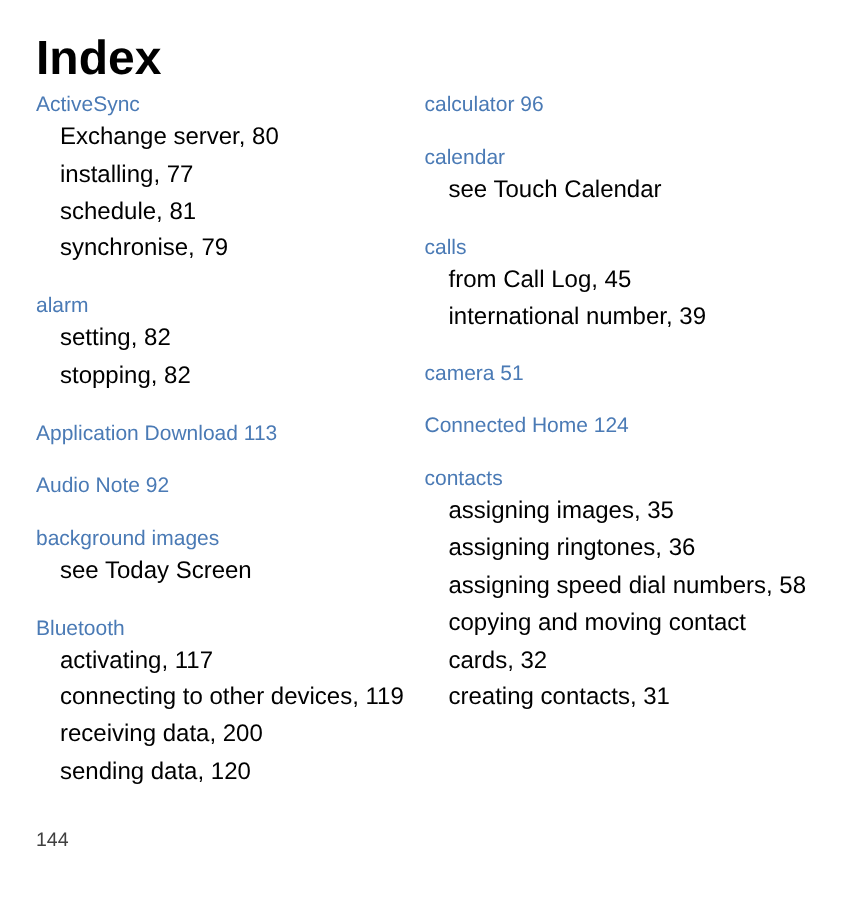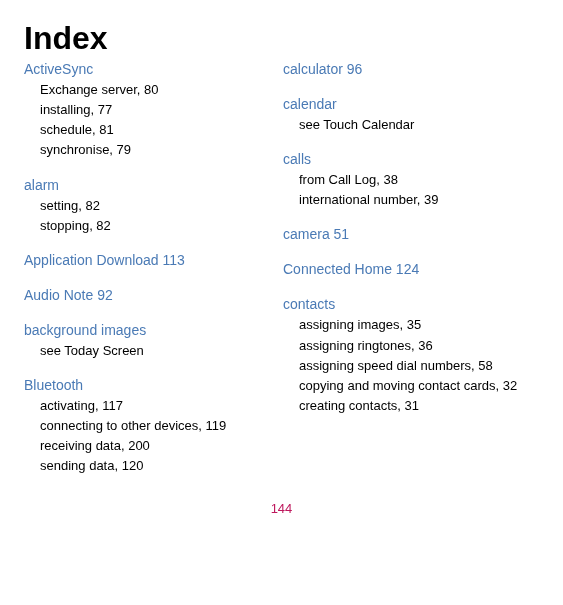--- a/index.html
+++ b/index.html
@@ -46,30 +46,29 @@
 
     .index-term {
       color: #4a7ab5;
       font-size: 14px;
       font-weight: normal;
       line-height: 1.5;
     }
 
     .index-sub {
       color: #000000;
-      font-size: 13px;
+      font-size: 16px;
       line-height: 1.55;
       padding-left: 16px;
     }
 
     .page-number {
       font-size: 13px;
-      text-align: center;
       margin-top: 10px;
-      color: #be185d;
+      color: #404040;
     }
   </style>
 </head>
 <body>
 
 <h1 class="page-title">Index</h1>
 
 <div class="index-layout">
   <div class="col" id="left-col">
       <div class="index-section">
@@ -105,21 +104,21 @@
   <div class="col" id="right-col">
       <div class="index-section">
         <div class="index-term">calculator 96</div>
       </div>
       <div class="index-section">
         <div class="index-term">calendar</div>
         <div class="index-sub">see Touch Calendar</div>
       </div>
       <div class="index-section">
         <div class="index-term">calls</div>
-        <div class="index-sub">from Call Log, 38</div>
+        <div class="index-sub">from Call Log, 45</div>
         <div class="index-sub">international number, 39</div>
       </div>
       <div class="index-section">
         <div class="index-term">camera 51</div>
       </div>
       <div class="index-section">
         <div class="index-term">Connected Home 124</div>
       </div>
       <div class="index-section">
         <div class="index-term">contacts</div>

